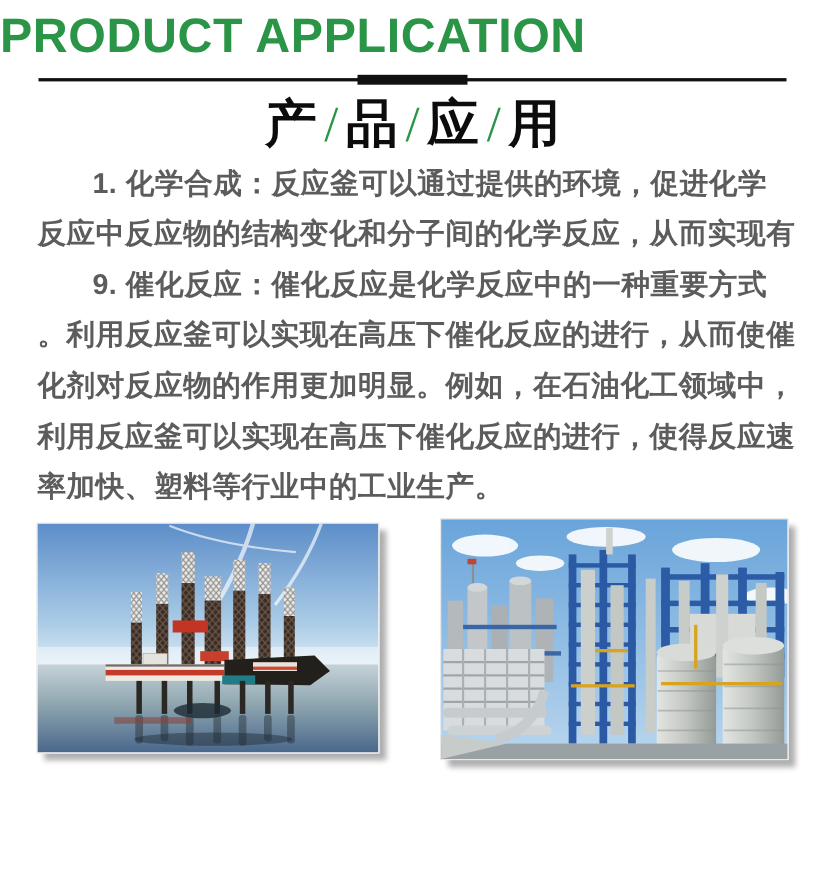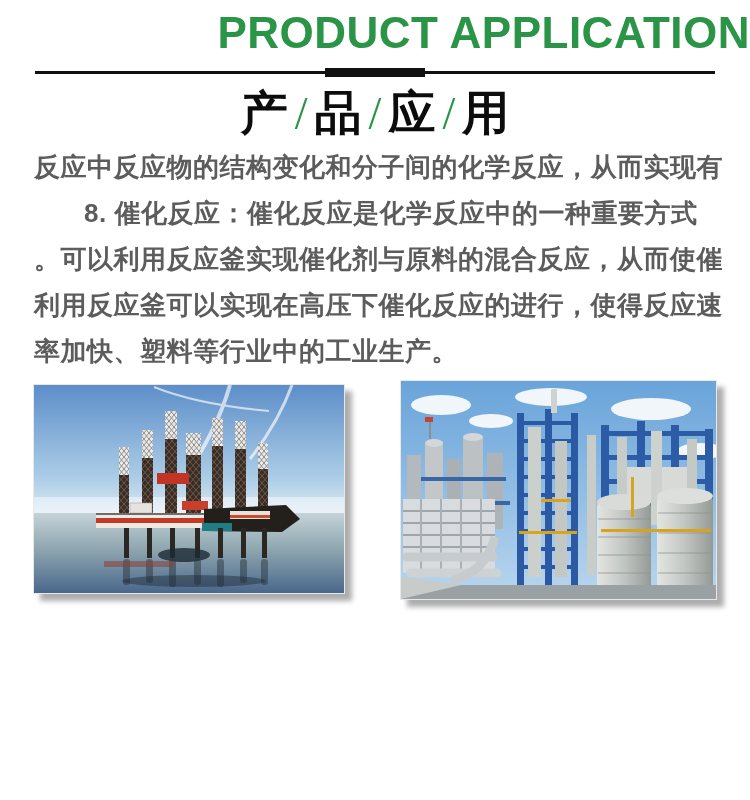--- a/index.html
+++ b/index.html
@@ -5,21 +5,21 @@
   html,body{margin:0;padding:0;background:#ffffff;}
   .page{
     position:relative;
     width:750px;height:800px;
     background:#ffffff;
     overflow:hidden;
     font-family:"Liberation Sans","DejaVu Sans",sans-serif;
   }
   .en-title{
     padding-top:10px;
-    text-align:right;
+    text-align:left;
     font-size:44px;
     line-height:46px;
     font-weight:bold;
     letter-spacing:0.5px;
     color:#2a9447;
   }
   .divider{
     position:relative;
     width:680px;
     height:9px;
@@ -93,23 +93,25 @@
     <span>产</span>
     <span class="sep">/</span>
     <span>品</span>
     <span class="sep">/</span>
     <span>应</span>
     <span class="sep">/</span>
     <span>用</span>
   </div>
 
   <div class="body-text">
+    <div class="pline indent">1. 化学合成：反应釜可以通过提供的环境，促进化学</div>
     <div class="pline">反应中反应物的结构变化和分子间的化学反应，从而实现有</div>
-    <div class="pline indent">8. 催化反应：催化反应是化学反应中的一种重要方式</div>
-    <div class="pline">。可以利用反应釜实现催化剂与原料的混合反应，从而使催</div>
+    <div class="pline indent">9. 催化反应：催化反应是化学反应中的一种重要方式</div>
+    <div class="pline">。利用反应釜可以实现在高压下催化反应的进行，从而使催</div>
+    <div class="pline">化剂对反应物的作用更加明显。例如，在石油化工领域中，</div>
     <div class="pline">利用反应釜可以实现在高压下催化反应的进行，使得反应速</div>
     <div class="pline">率加快、塑料等行业中的工业生产。</div>
   </div>
 
   <div class="photos">
 
     <div class="photo left">
       <svg width="310" height="208" viewBox="0 0 310 208">
         <defs>
           <linearGradient id="skyL" x1="0" x2="0" y1="0" y2="1">

